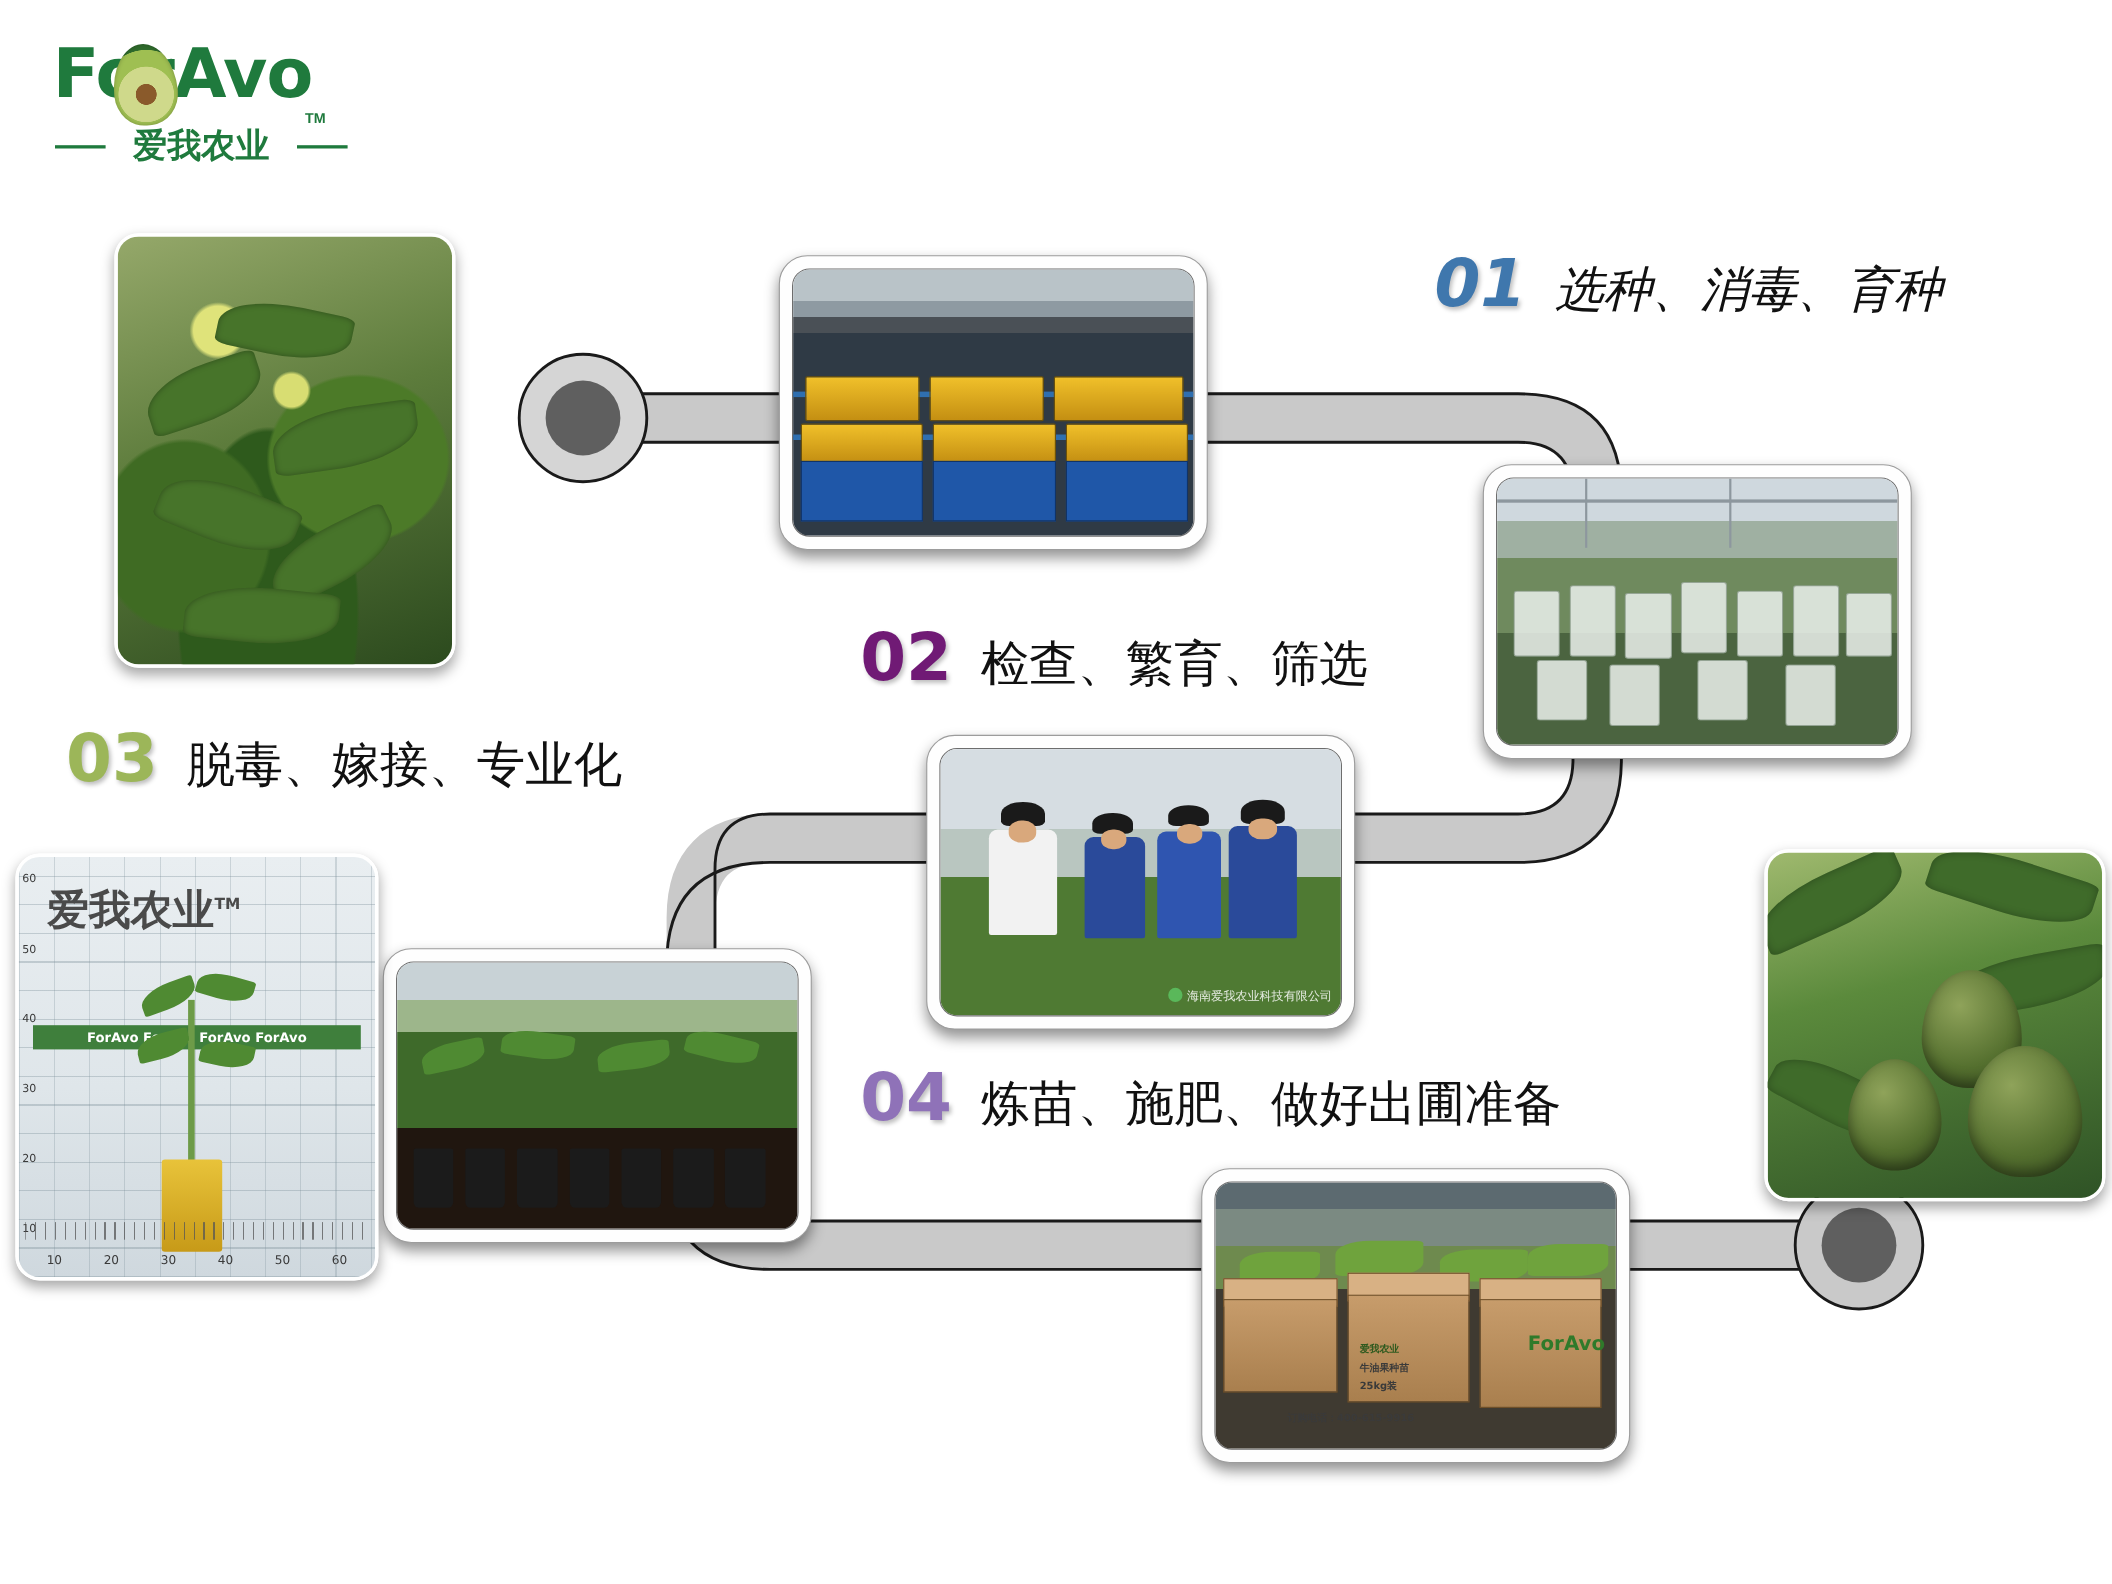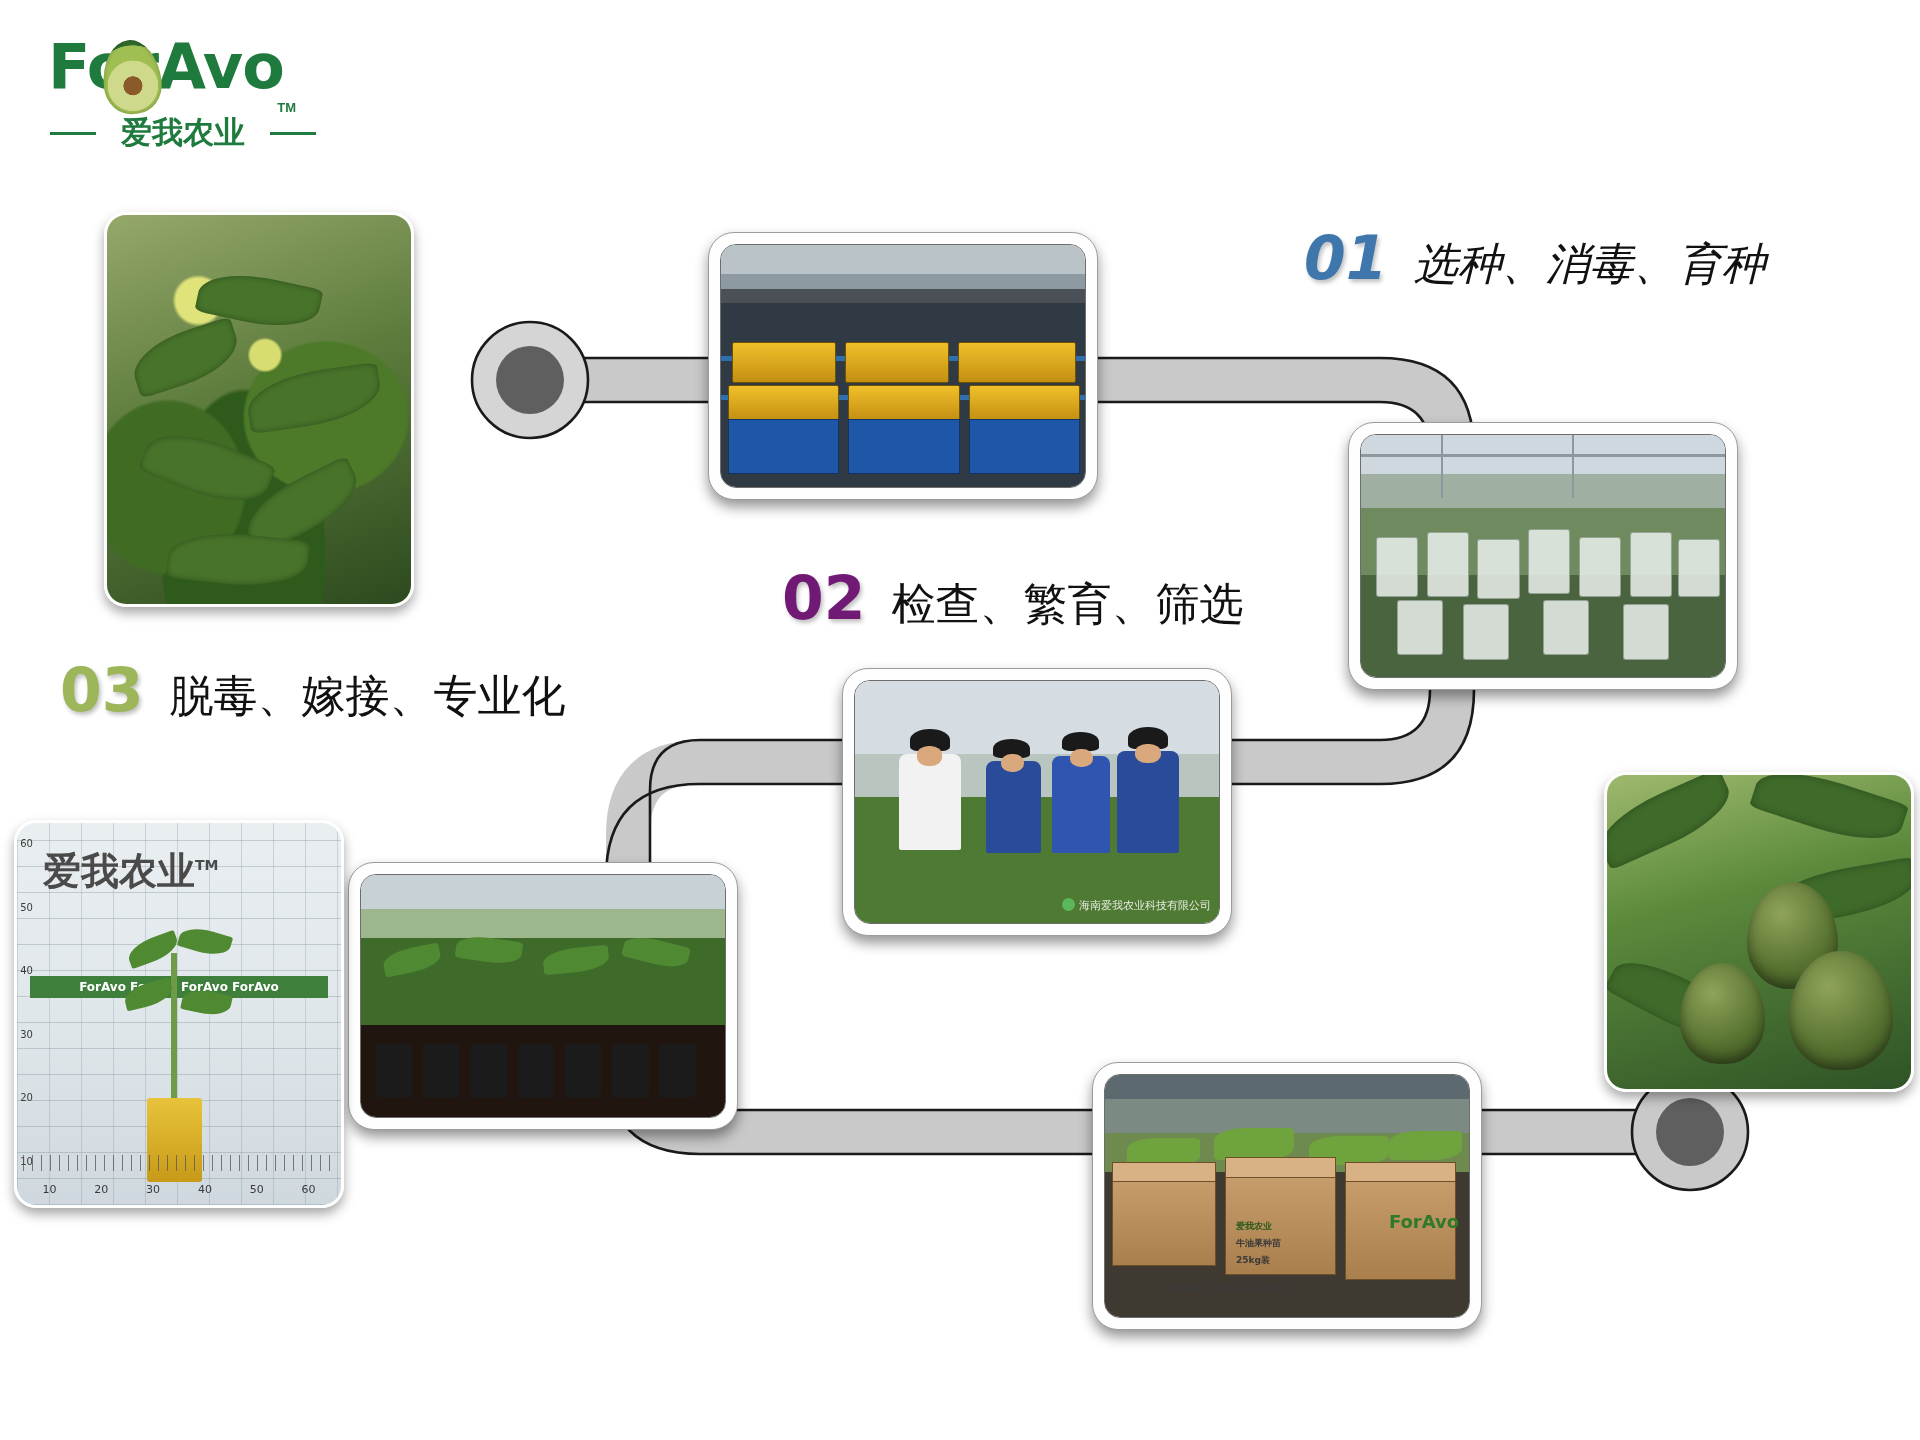--- a/index.html
+++ b/index.html
@@ -314,21 +314,21 @@
         <div class="pot" style="left:17%;top:70%;width:10%;height:22%;"></div>
         <div class="pot" style="left:30%;top:70%;width:10%;height:22%;"></div>
         <div class="pot" style="left:43%;top:70%;width:10%;height:22%;"></div>
         <div class="pot" style="left:56%;top:70%;width:10%;height:22%;"></div>
         <div class="pot" style="left:69%;top:70%;width:10%;height:22%;"></div>
         <div class="pot" style="left:82%;top:70%;width:10%;height:22%;"></div>
       </div>
     </div>
   </div>
 
-  <div class="plain" style="left:14px;top:820px;width:330px;height:388px;border:3px solid #ffffff;">
+  <div class="plain" style="left:14px;top:776px;width:330px;height:388px;border:3px solid #ffffff;">
     <div class="ph art-ruler">
       <div class="grid-lines"></div>
       <div class="vnums">
         <span>60</span>
           <span>50</span>
           <span>40</span>
           <span>30</span>
           <span>20</span>
           <span>10</span>
       </div>
@@ -394,15 +394,19 @@
   <div class="step" style="left:782px;top:568px;">
     <span class="num" style="color: #701a75;">02</span>
     <span class="txt">检查、繁育、筛选</span>
   </div>
 
   <div class="step" style="left:60px;top:660px;">
     <span class="num" style="color: rgb(156, 182, 89);">03</span>
     <span class="txt">脱毒、嫁接、专业化</span>
   </div>
 
+  <div class="step" style="left:782px;top:968px;">
+    <span class="num" style="color: rgb(143, 114, 184);">04</span>
+    <span class="txt">炼苗、施肥、做好出圃准备</span>
+  </div>
 
 
 </div>
 
 </body></html>

